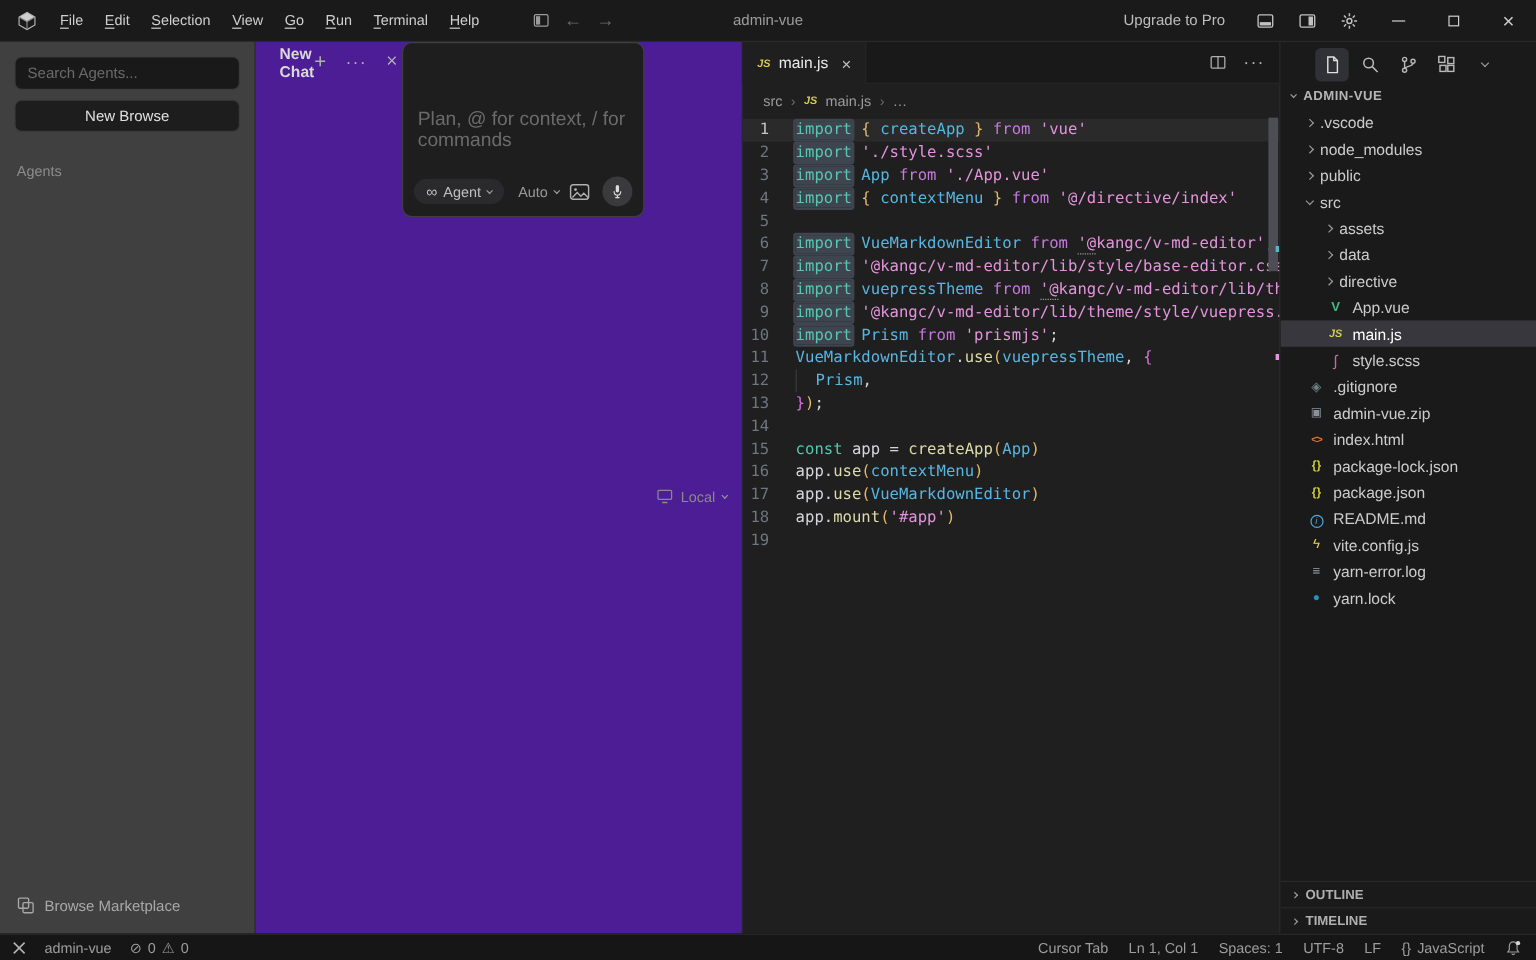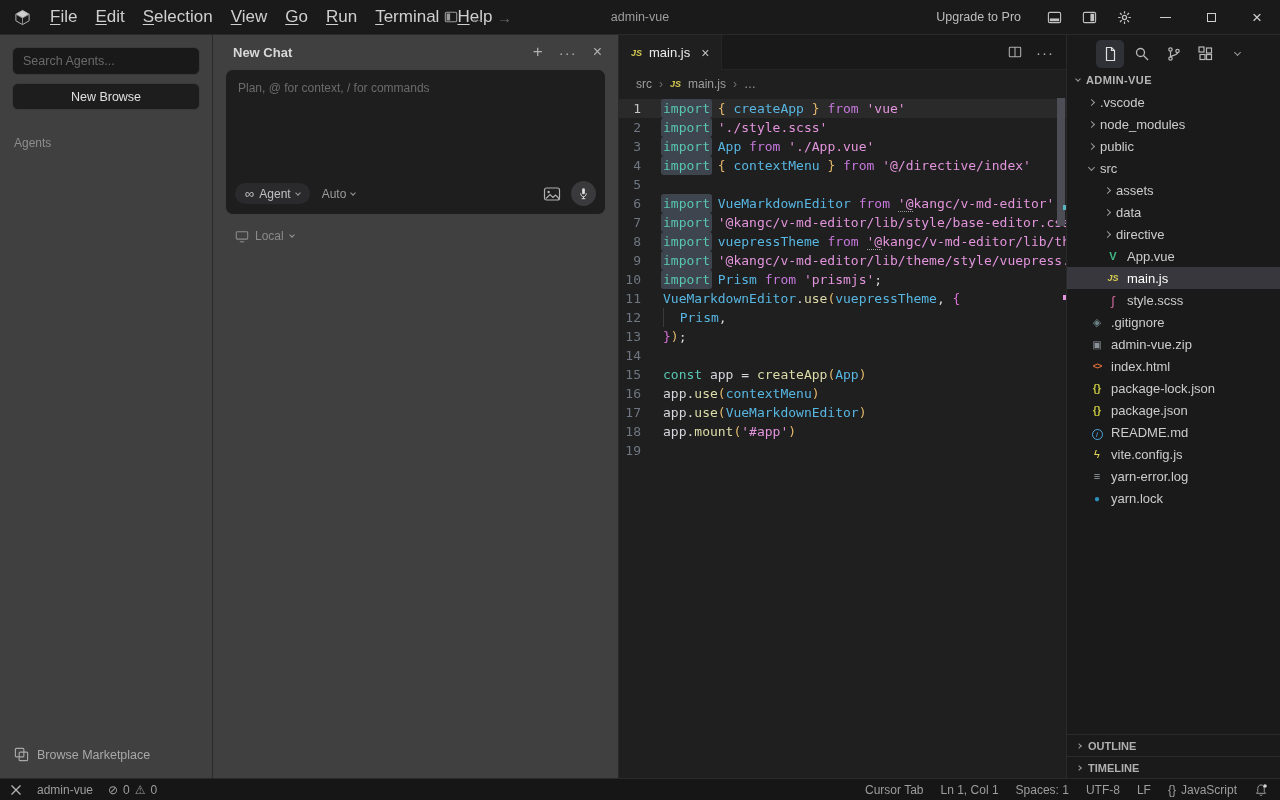--- a/index.html
+++ b/index.html
@@ -8,21 +8,21 @@
   :root{
     --kw:#58c6b2; --kw2:#c678dd; --str:#e394dc; --id:#57b6e2; --fn:#dcdcaa;
     --p1:#e2b86b; --p2:#d96fd6; --fg:#d6d6dd;
   }
   .app { width:1280px; height:800px; display:flex; flex-direction:column; background:#1a1a1a; }
 
   
   .titlebar { height:35px; flex:none; display:flex; align-items:center; background:#1a1a1a;
     border-bottom:1px solid #2a2a2a; position:relative; }
   .logo { margin:0 10px 0 14px; display:flex; }
-  .menu-item { padding:0 9px; color:#cfcfcf; font-size:17px; cursor:default; }
+  .menu-item { padding:0 9px; color:#cfcfcf; font-size:12px; cursor:default; }
   .menu-item u { text-decoration:underline; text-underline-offset:2px; }
   .nav-cluster { position:absolute; left:444px; display:flex; align-items:center; gap:12px; color:#8a8a8a; }
   .nav-arrow { font-size:15px; color:#6b6b6b; }
   .win-title { position:absolute; left:50%; transform:translateX(-50%); color:#9d9d9d; font-size:12.5px; }
   .tb-right { position:absolute; right:0; display:flex; align-items:center; height:35px; }
   .upgrade { color:#bdbdbd; font-size:12.5px; margin-right:16px; }
   .tb-icon { padding:0 10px; display:flex; align-items:center; height:35px; }
   .winctl { width:46px; height:35px; display:flex; align-items:center; justify-content:center; }
   .wmin { width:11px; height:1px; background:#cfcfcf; }
   .wmax { width:9px; height:9px; border:1px solid #cfcfcf; }
@@ -34,30 +34,30 @@
   .agents { width:213px; flex:none; background:#404040; border-right:1px solid #2a2a2a;
     display:flex; flex-direction:column; padding:12px 12px 10px 12px; }
   .search-box { height:28px; border:1px solid #3a3a3a; border-radius:6px; background:#191919;
     color:#6a6a6a; font-size:12.5px; display:flex; align-items:center; padding:0 10px; width:100%; }
   .new-agent { margin-top:8px; height:27px; border:1px solid #3a3a3a; border-radius:6px; background:#1d1d1d;
     color:#e0e0e0; font-size:12.5px; display:flex; align-items:center; justify-content:center; }
   .agents-label { margin-top:26px; padding-left:2px; color:#8d8d8d; font-size:12px; }
   .marketplace { margin-top:auto; display:flex; align-items:center; gap:8px; color:#a8a8a8; font-size:12.5px; padding:6px 2px; }
 
   
-  .chat { width:406px; flex:none; background:#404040; border-right:1px solid #2a2a2a;
-    display:flex; flex-direction:column; padding:0 12px; }
+  .chat { width:406px; flex:none; background:#4c1d95; border-right:1px solid #2a2a2a;
+    display:flex; flex-direction:row; padding:0 12px; }
   .chat-head { height:34px; display:flex; align-items:center; }
   .chat-title { font-weight:bold; color:#d8d8d8; font-size:13px; padding-left:8px; }
   .chat-head-icons { margin-left:auto; display:flex; align-items:center; gap:16px; color:#b0b0b0; padding-right:4px; }
   .ch-plus { font-size:17px; font-weight:300; }
   .ch-more { font-size:15px; letter-spacing:1px; }
   .ch-close { font-size:16px; }
   .chat-box { position:relative; height:146px; border:1px solid #3f3f42; border-radius:8px; background:#1e1e1e; padding:11px 12px; }
-  .chat-ph { color:#6b6b6b; font-size:12px; }
+  .chat-ph { color:#6b6b6b; font-size:16px;margin-top:44px; }
   .chat-controls { position:absolute; left:9px; right:9px; bottom:8px; display:flex; align-items:center; }
   .agent-pill { display:flex; align-items:center; gap:5px; background:#2a2a2c; border-radius:20px;
     padding:3px 10px; color:#c0c0c0; font-size:12px; }
   .inf { font-size:13px; }
   .model-sel { display:flex; align-items:center; gap:5px; margin-left:12px; color:#9a9a9a; font-size:12px; }
   .chat-right { margin-left:auto; display:flex; align-items:center; gap:10px; }
   .mic-btn { width:25px; height:25px; border-radius:50%; background:#3a3a3d; display:flex; align-items:center; justify-content:center; }
   .local-row { margin-top:14px; display:flex; align-items:center; gap:6px; color:#8a8a8a; font-size:12px; padding-left:10px; }
 
   

